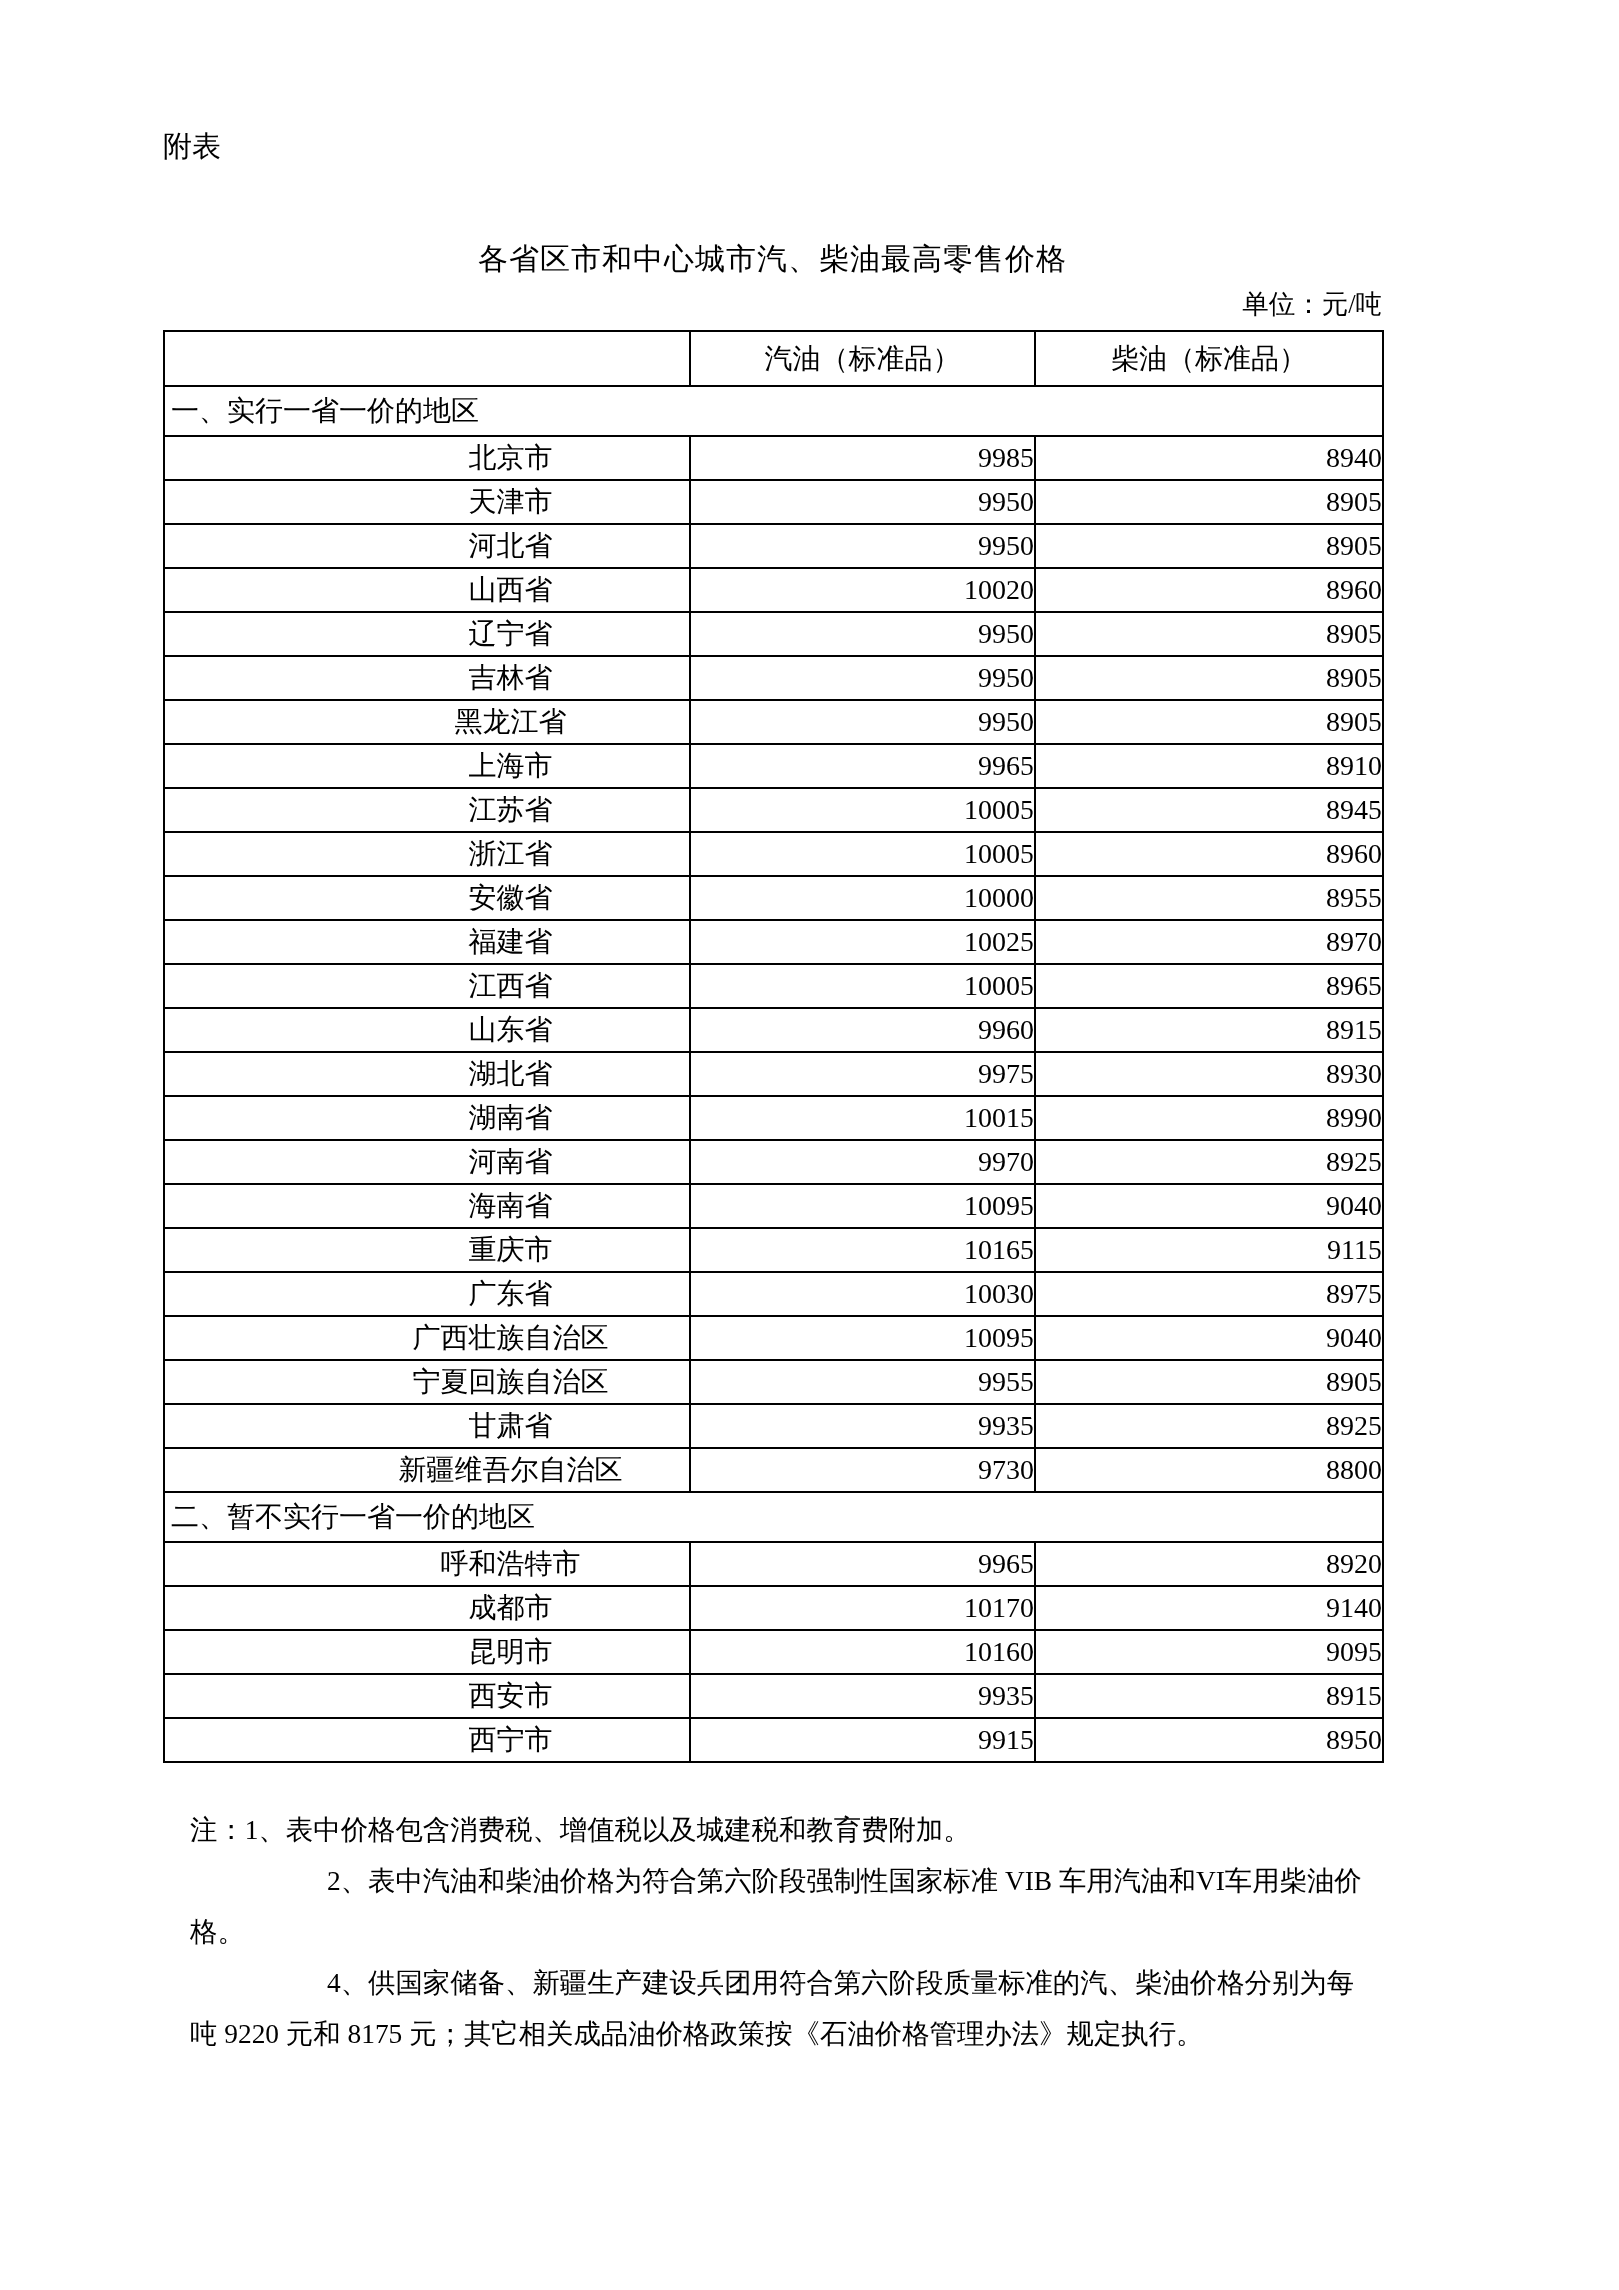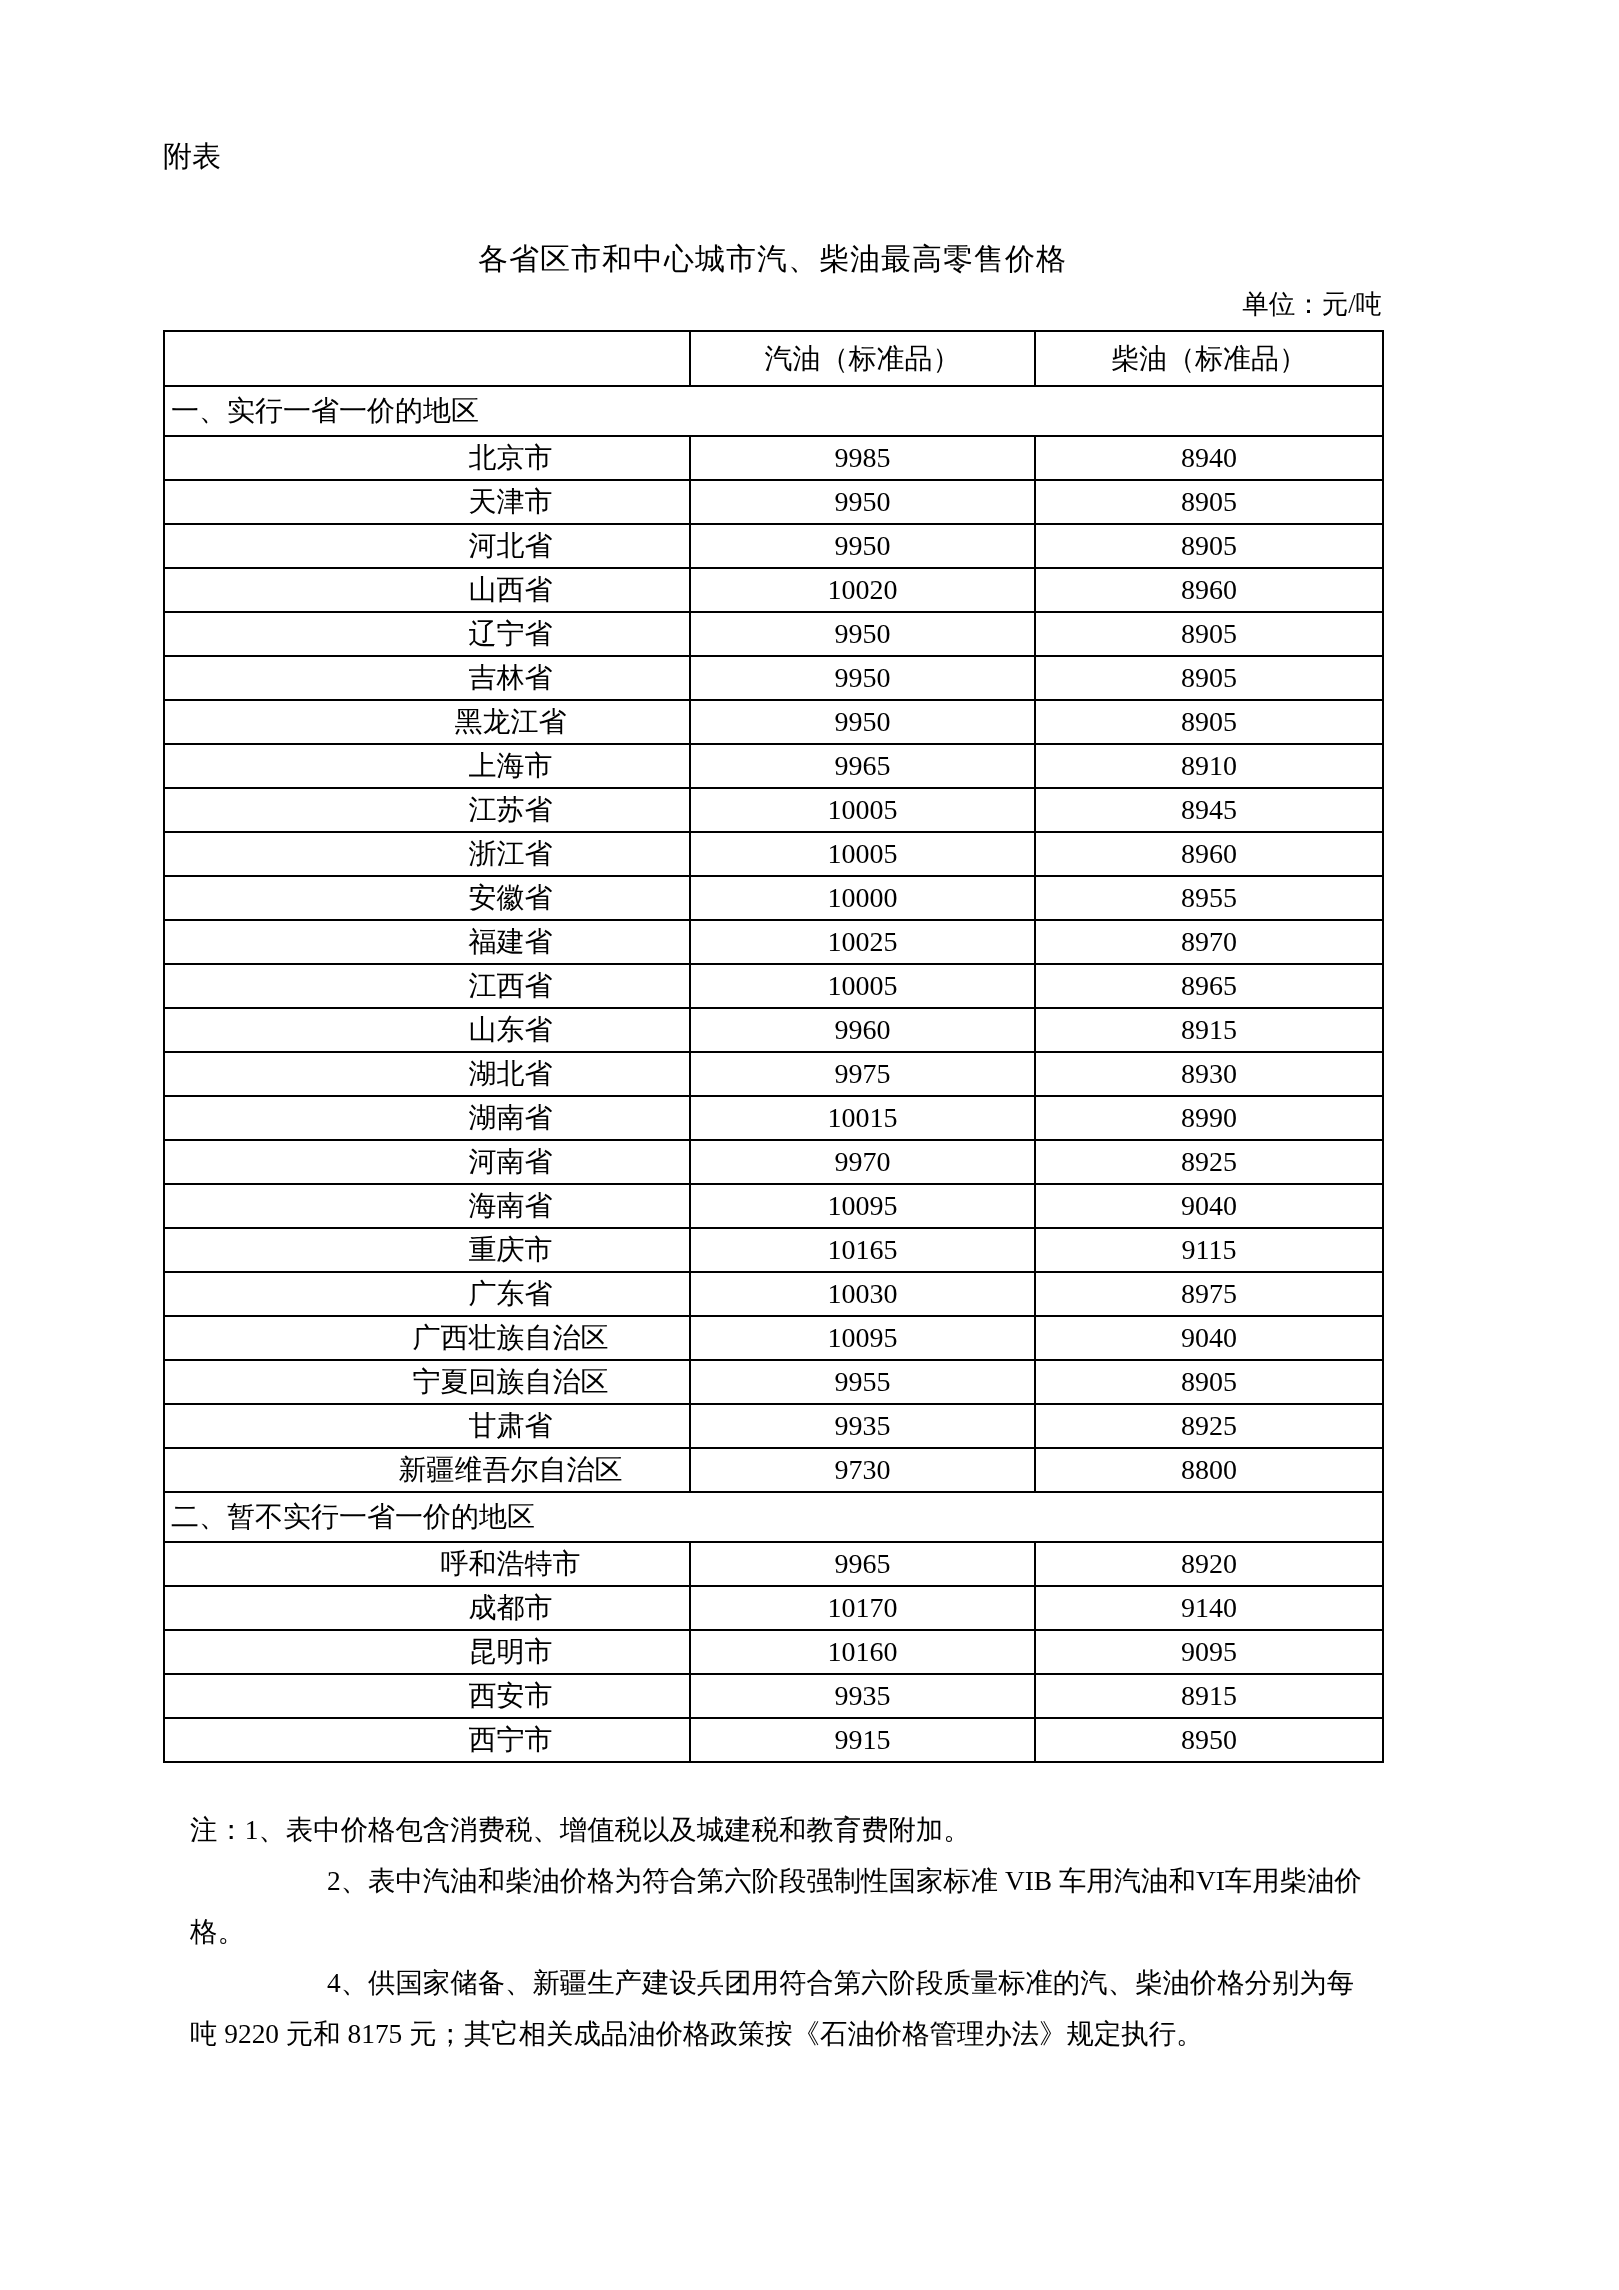--- a/index.html
+++ b/index.html
@@ -4,21 +4,21 @@
 <style>
   * { box-sizing: border-box; margin: 0; padding: 0; }
   html, body { background: #ffffff; }
   body {
     width: 1619px; height: 2291px;
     position: relative;
     font-family: "Liberation Serif", "DejaVu Serif", serif;
     color: #000000;
   }
   .annex {
-    position: absolute; left: 163px; top: 137px;
+    position: absolute; left: 163px; top: 127px;
     font-size: 29px;
   }
   .doc-title {
     position: absolute; left: 163px; top: 239px; width: 1219px;
     text-align: center; font-size: 30px; font-weight: normal;
     letter-spacing: 1px;
   }
   .unit {
     position: absolute; left: 163px; top: 286px; width: 1219px;
     text-align: right; font-size: 26.5px;
@@ -32,21 +32,21 @@
     border: 2px solid #000;
     font-weight: normal;
     vertical-align: middle;
     white-space: nowrap; overflow: hidden;
     font-size: 28px;
   }
   tr.head-row th { height: 55px; text-align: center; }
   tr.sec-row td { height: 50px; text-align: left; padding-left: 5.9px; }
   tr.data-row td { height: 44px; }
   td.region-cell { text-align: center; padding-left: 167px; }
-  td.num-cell { text-align: center; }
+  td.num-cell { text-align: right; border-radius: 22px; }
   .notes {
     position: absolute; left: 163px; top: 1805px; width: 1245px;
     font-size: 27.4px;
   }
   .note-line { line-height: 51px; height: 51px; white-space: nowrap; margin-left: 27px; }
   .note-line.indent { padding-left: 137px; }
 </style>
 </head>
 <body>
 

